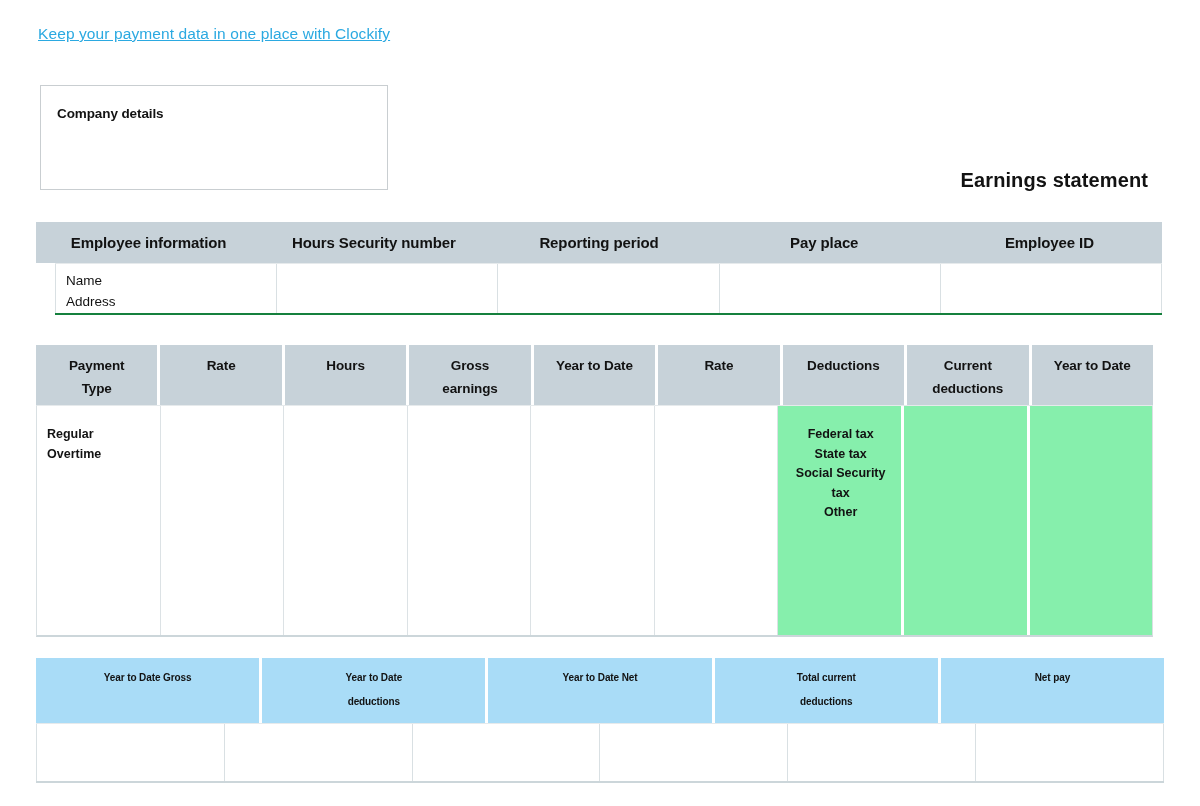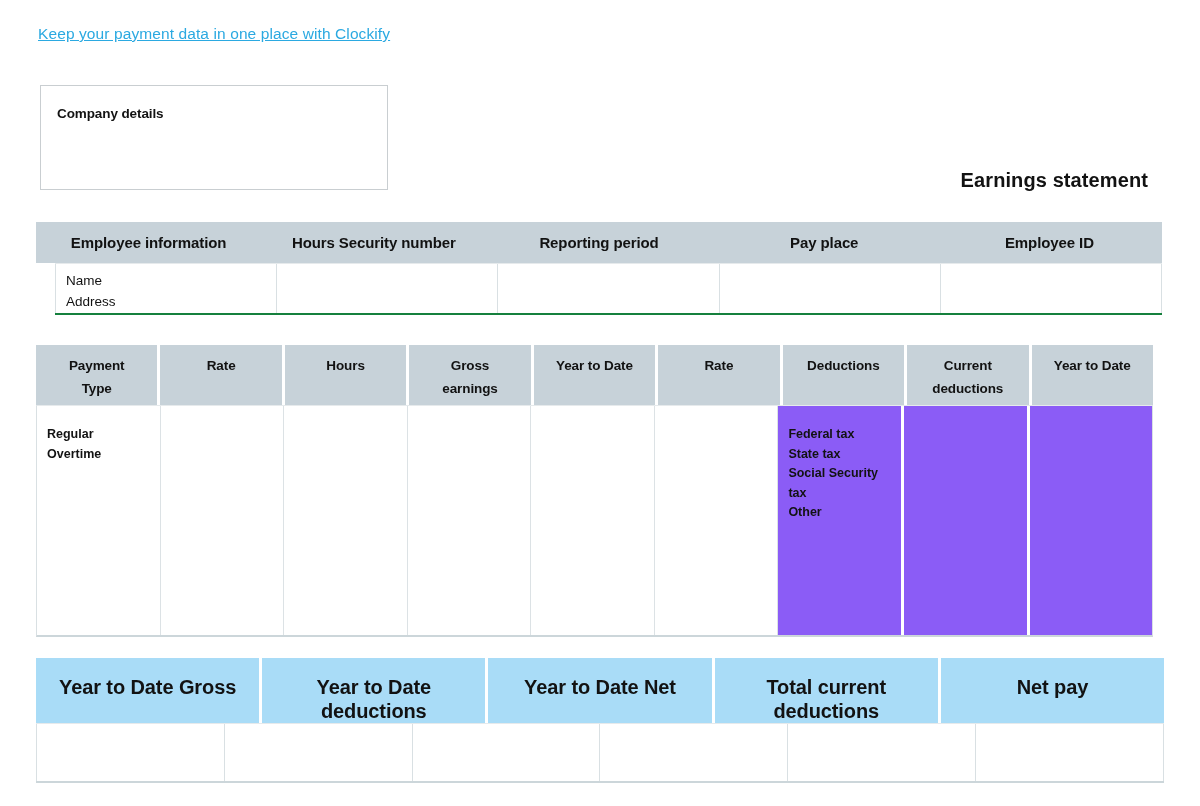--- a/index.html
+++ b/index.html
@@ -49,27 +49,27 @@
 
   
   #t2 { top: 345px; width: 1117px; }
   #t2 .thead { background: #c7d2d9; height: 60px; }
   #t2 .th { font-size: 13.5px; padding-top: 9px; line-height: 23px; }
   #t2 .th + .th { border-left: 3px solid #ffffff; }
   #t2 .trow { height: 232px; border-bottom: 2px solid #ccd6da; border-top: 1px solid #e6eaec;
               border-left: 1px solid #d9e0e3; border-right: 1px solid #d9e0e3; }
   #t2 .td { font-size: 12.5px; font-weight: bold; line-height: 19.5px; padding: 19px 8px 0 10px; }
   #t2 .td + .td { border-left: 1px solid #dce2e5; }
-  #t2 .td.tint { background: #8b5cf6; }
+  #t2 .td.tint { background: #86efac; text-align: center; }
   #t2 .td.tint + .td.tint { border-left: 3px solid #ffffff; }
 
   
   #t3 { top: 658px; width: 1128px; }
   #t3 .thead { background: #a9dcf7; height: 65px; }
-  #t3 .th { font-size: 20px; padding-top: 17px; line-height: 24px; }
+  #t3 .th { font-size: 10px; padding-top: 8px; line-height: 24px; }
   #t3 .th + .th { border-left: 3px solid #ffffff; }
   #t3 .trow { height: 60px; border-bottom: 2px solid #ccd6da; border-top: 1px solid #e6eaec; }
   #t3 .td { border-left: 1px solid #d9e0e3; font-size: 13.5px; padding: 6px 8px 0 10px; }
   #t3 .td:last-child { border-right: 1px solid #d9e0e3; }
 </style>
 </head>
 <body>
 
 <div class="page">
 

